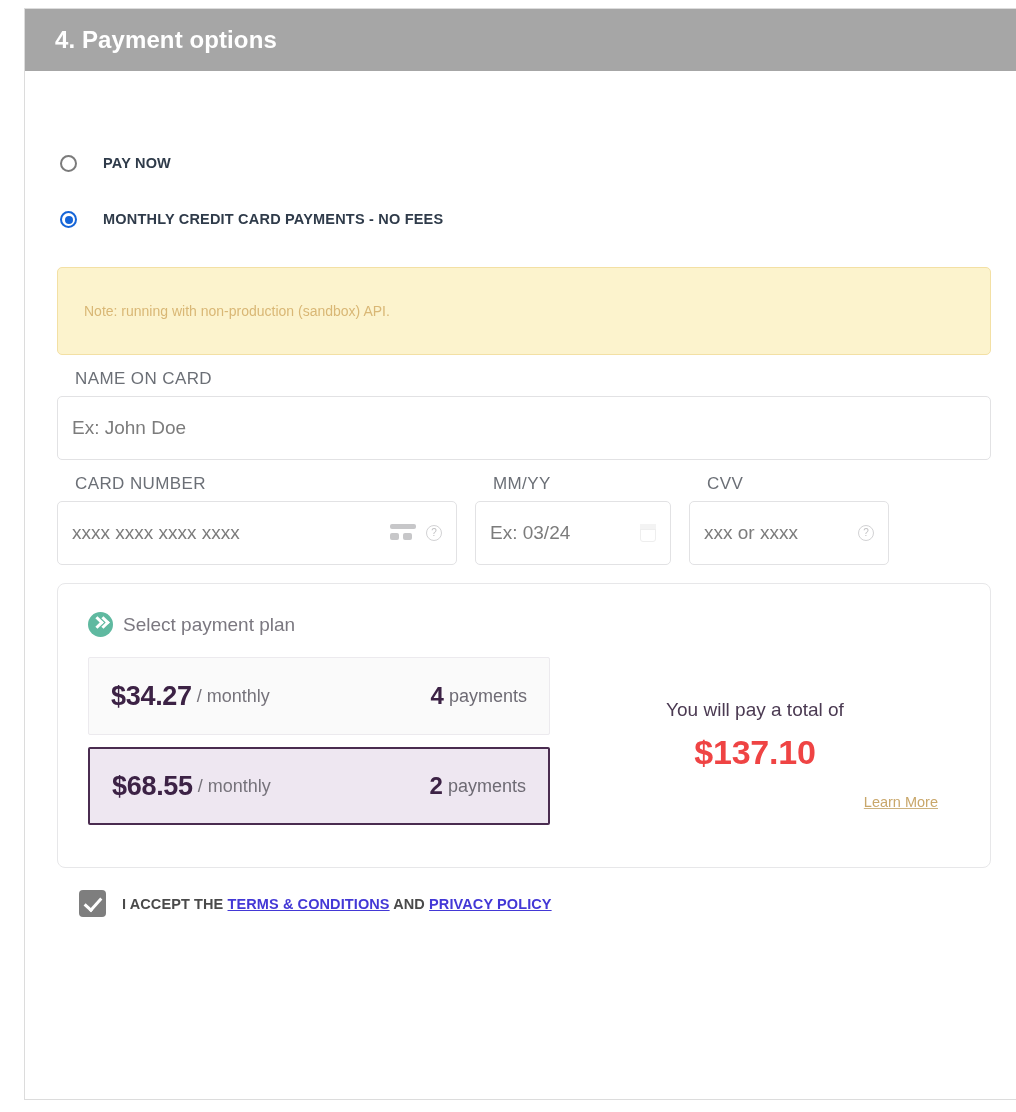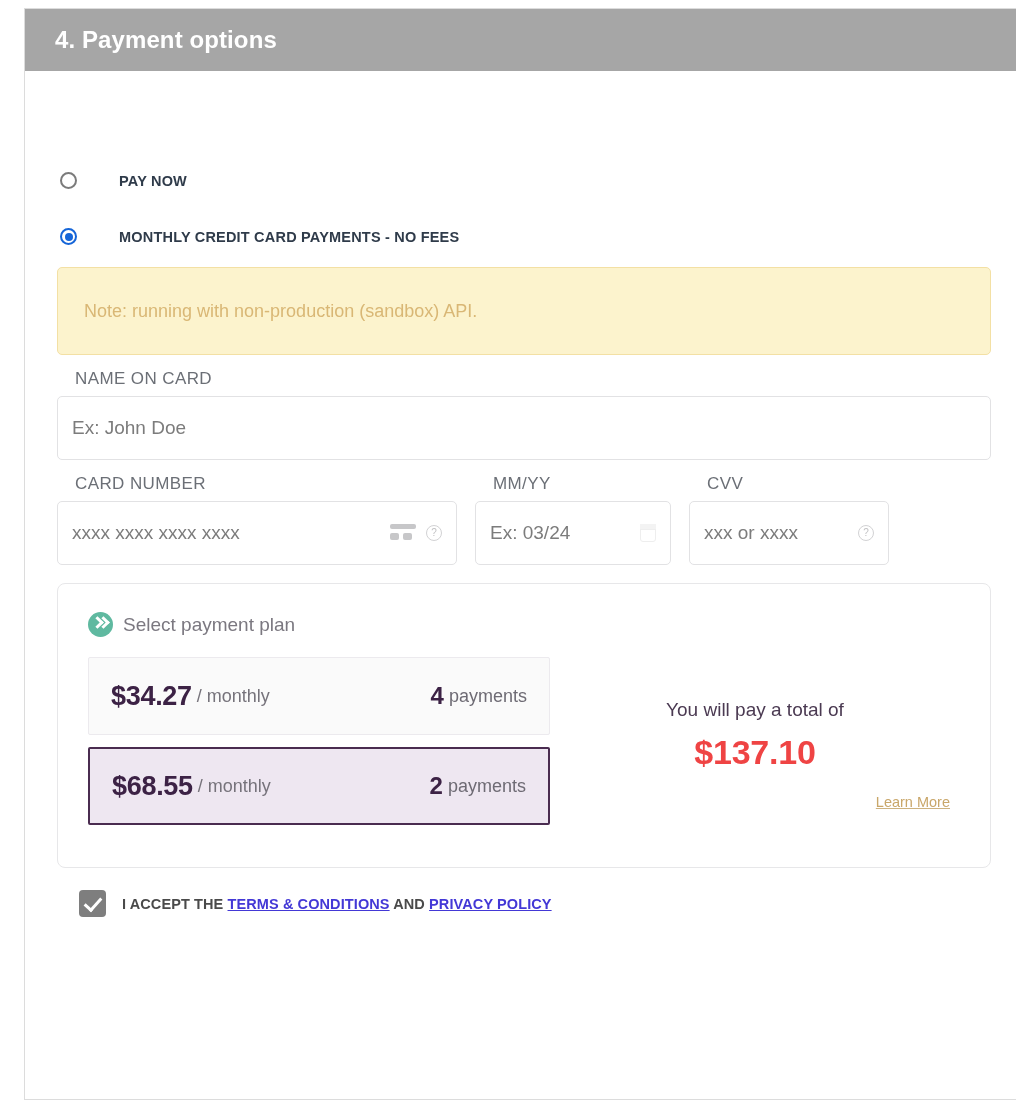--- a/index.html
+++ b/index.html
@@ -34,24 +34,23 @@
 
   .panel-body {
     padding: 0 32px;
     position: relative;
   }
 
   
   .radio-list { margin-top: 84px; }
   .radio-row {
     display: flex;
-    align-items: flex-end;
+    align-items: flex-start;
     height: 34px;
     margin-bottom: 22px;
-    gap: 16px;
   }
   .radio-mark {
     width: 17px; height: 17px;
     border-radius: 50%;
     border: 2px solid #7b7b7b;
     background: #fff;
     flex: 0 0 auto;
     margin-left: 3px;
   }
   .radio-mark.checked {
@@ -81,21 +80,21 @@
     height: 88px;
     background: #fcf3cd;
     border: 1px solid #f3e0a4;
     border-radius: 5px;
     display: flex;
     align-items: center;
     padding-left: 26px;
   }
   .note-text {
     color: #d9b775;
-    font-size: 18px;
+    font-size: 14px;
   }
 
   
   .field-label {
     font-size: 17px;
     color: #6b6f76;
     letter-spacing: 0.4px;
     margin: 14px 0 7px 18px;
   }
   .input-box {
@@ -261,21 +260,21 @@
   .total-amount {
     font-size: 34px;
     font-weight: bold;
     color: #ef4444;
     margin-top: 12px;
     letter-spacing: -0.2px;
   }
   .learn-more {
     margin-top: 22px;
     align-self: flex-end;
-    margin-right: 10px;
+    margin-right: 22px;
     font-size: 14.5px;
     color: #c9a76a;
     text-decoration: underline;
     text-decoration-color: #cdb27f;
     cursor: pointer;
   }
 
   
   .terms-row {
     display: flex;

